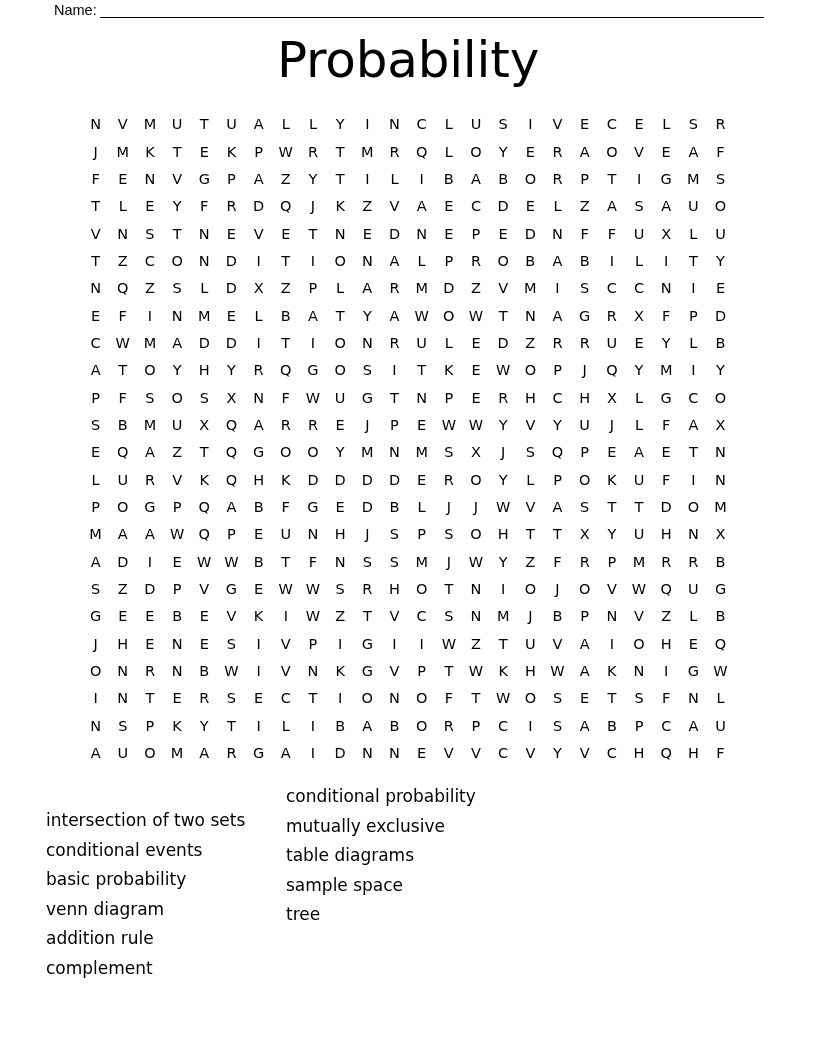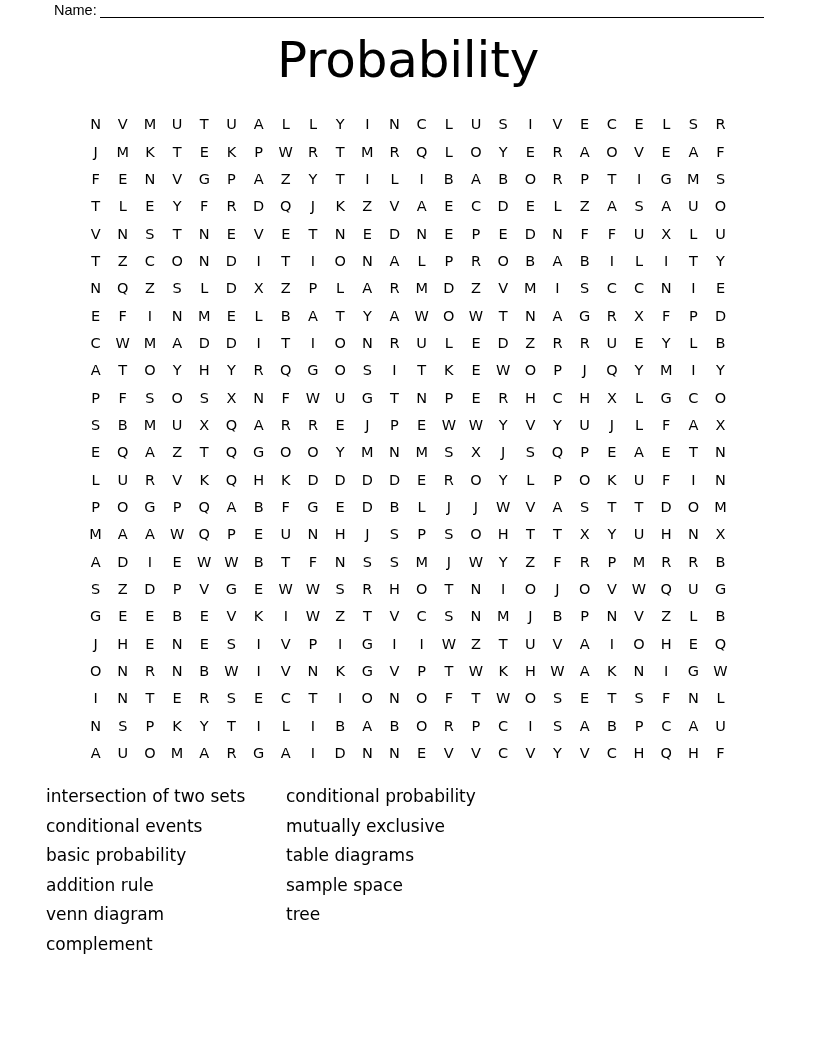--- a/index.html
+++ b/index.html
@@ -77,21 +77,21 @@
 
   
   .word-list {
     position: absolute;
     left: 46px;
     top: 782px;
     width: 720px;
     display: flex;
   }
   .word-col { display: block; }
-  .word-col.col1 { width: 240px; }
+  .word-col.col1 { width: 240px; margin-top: 24px; }
   .word-col.col2 { width: 240px; }
   .word-col.col3 { width: 230px; }
   .word-item {
     font-family: "DejaVu Sans", sans-serif;
     font-size: 17px;
     line-height: 29.6px;
     white-space: nowrap;
     font-weight: 400;
   }
 </style>
@@ -730,22 +730,22 @@
       <span class="grid-cell">H</span>
       <span class="grid-cell">F</span>
     </div>
   </div>
 
 <div class="word-list">
   <div class="word-col col1">
       <div class="word-item">intersection of two sets</div>
       <div class="word-item">conditional events</div>
       <div class="word-item">basic probability</div>
+      <div class="word-item">venn diagram</div>
       <div class="word-item">addition rule</div>
-      <div class="word-item">venn diagram</div>
       <div class="word-item">complement</div>
     </div>
   <div class="word-col col2">
       <div class="word-item">conditional probability</div>
       <div class="word-item">mutually exclusive</div>
       <div class="word-item">table diagrams</div>
       <div class="word-item">sample space</div>
       <div class="word-item">tree</div>
     </div>
 </div>

